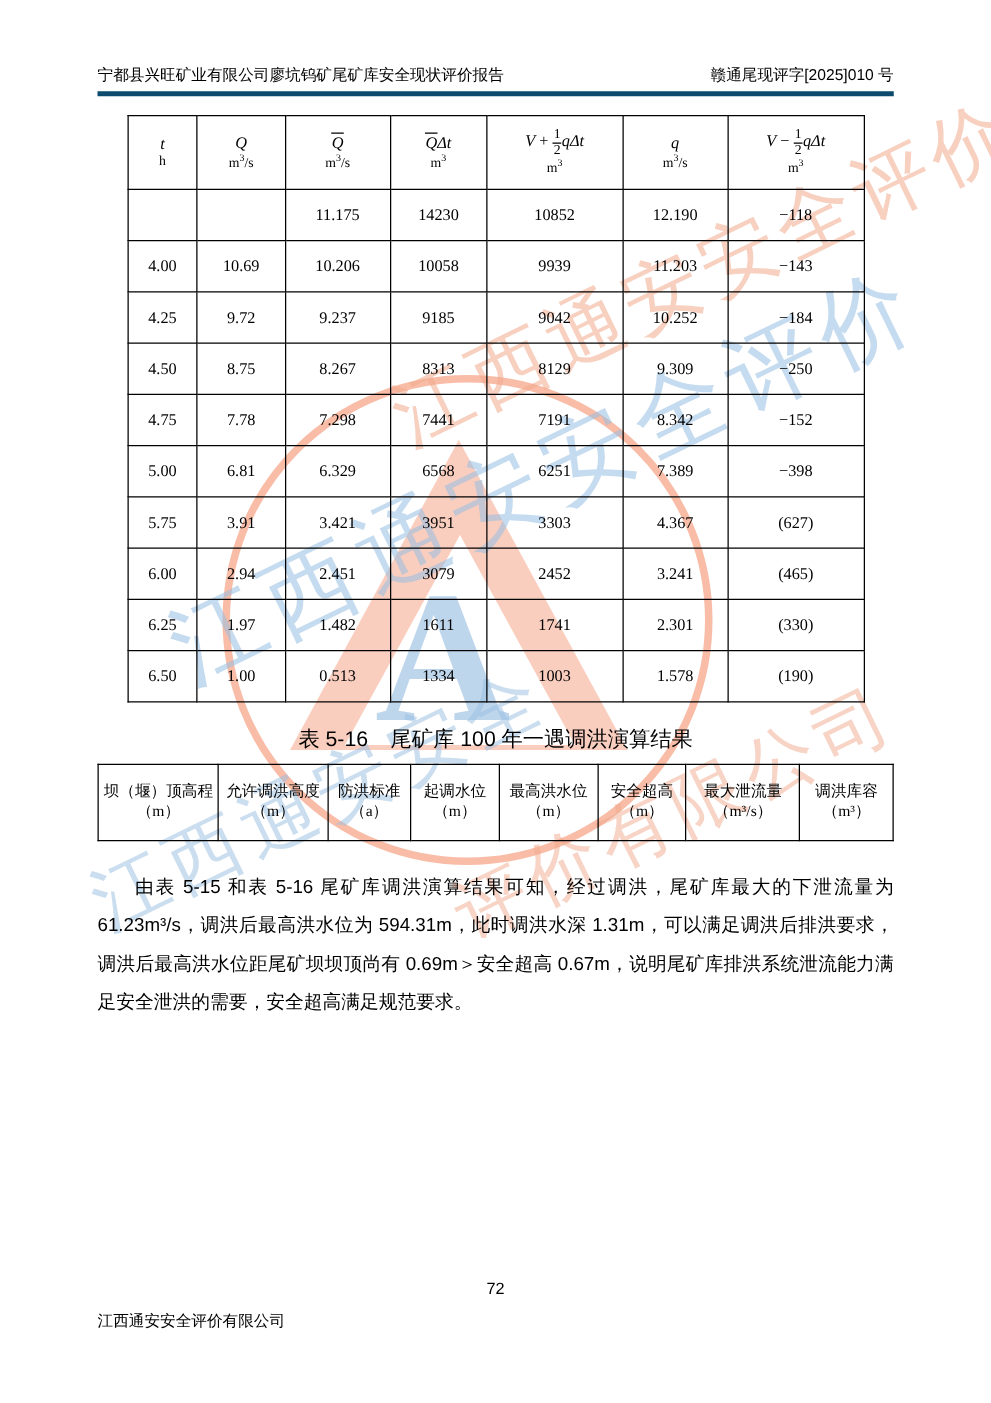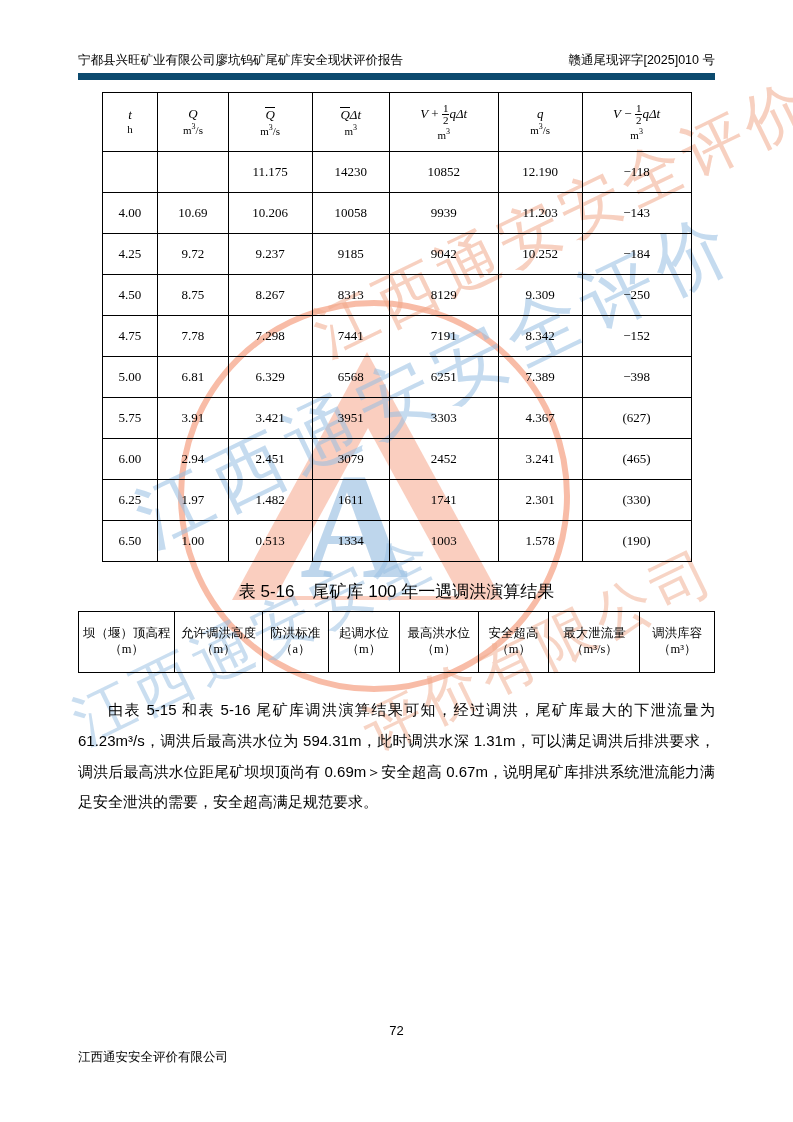--- a/index.html
+++ b/index.html
@@ -27,21 +27,21 @@
     position: absolute;
     top: 52px;
     left: 78px;
     right: 78px;
     display: flex;
     justify-content: space-between;
     align-items: flex-end;
     font-size: 12.5px;
     font-family: "Liberation Sans", sans-serif;
     padding-bottom: 4px;
-    border-bottom: 7px solid #0c4a6e;
+    border-bottom: 4px solid #0c4a6e;
   }
   .header-left { letter-spacing: 0px; }
   .header-right { letter-spacing: 0px; }
 
   
   .watermark {
     position: absolute;
     left: 0; top: 0; width: 793px; height: 1122px;
     pointer-events: none;
     z-index: 5;

